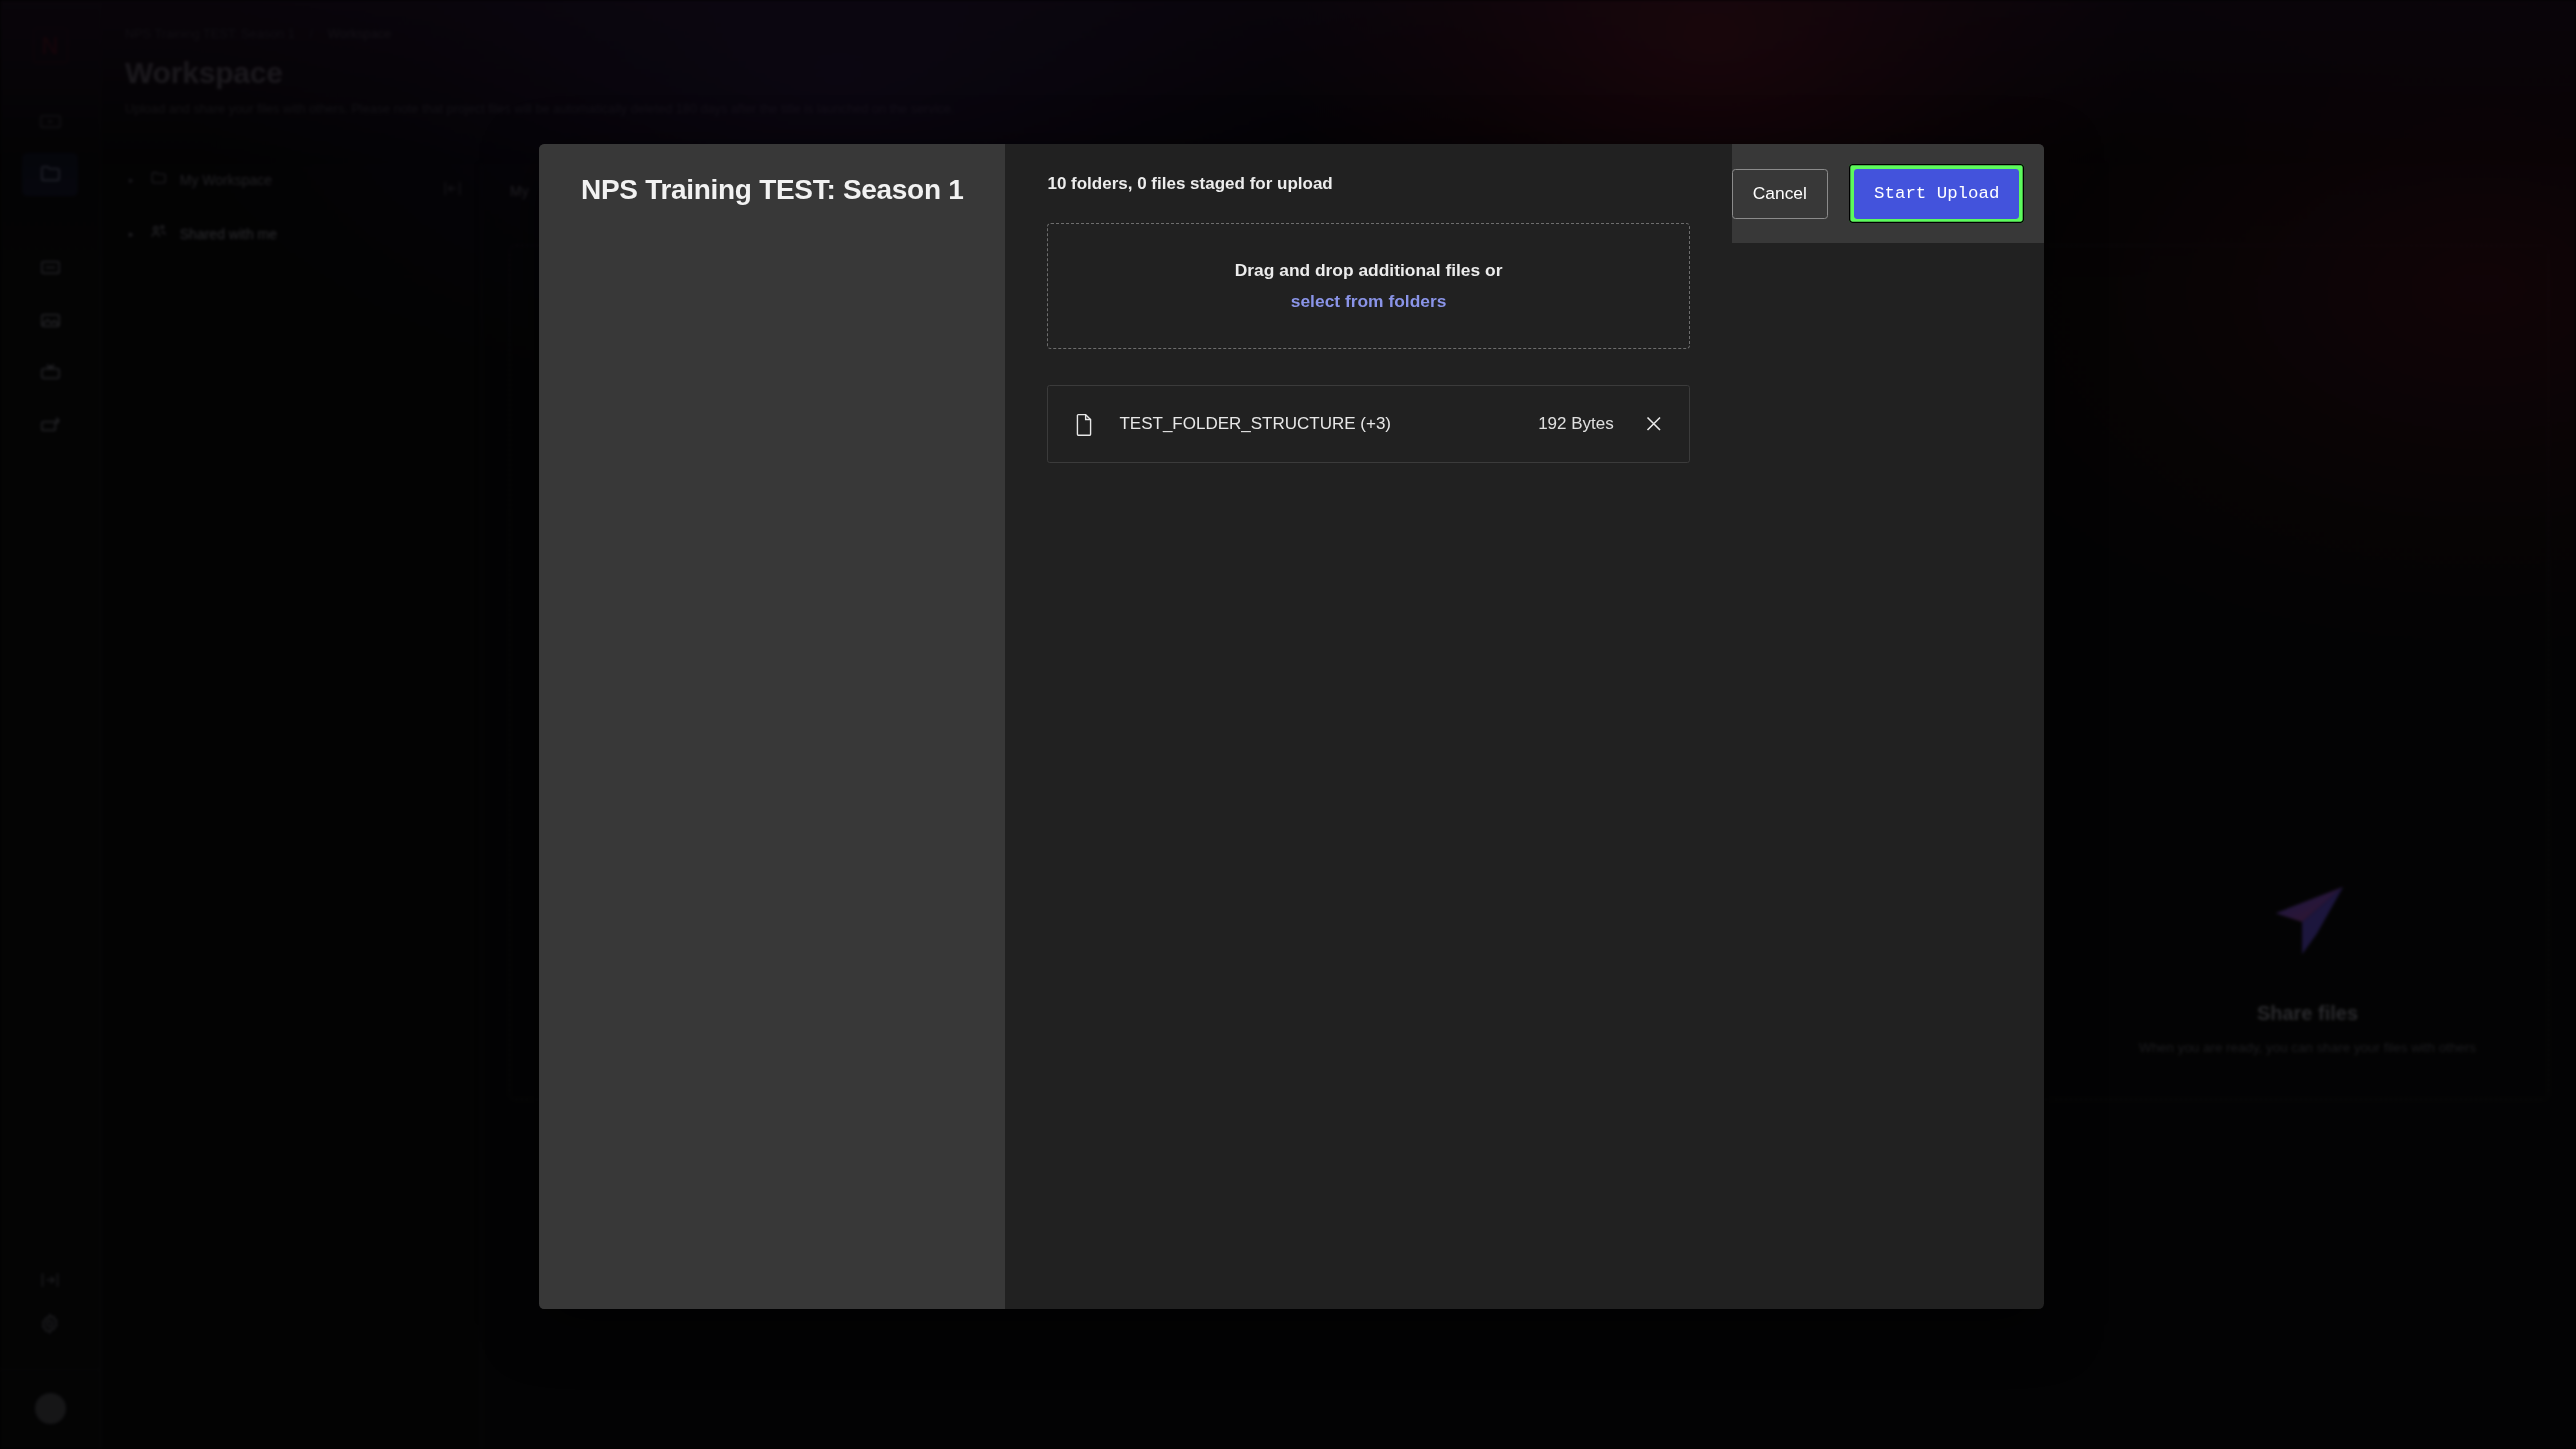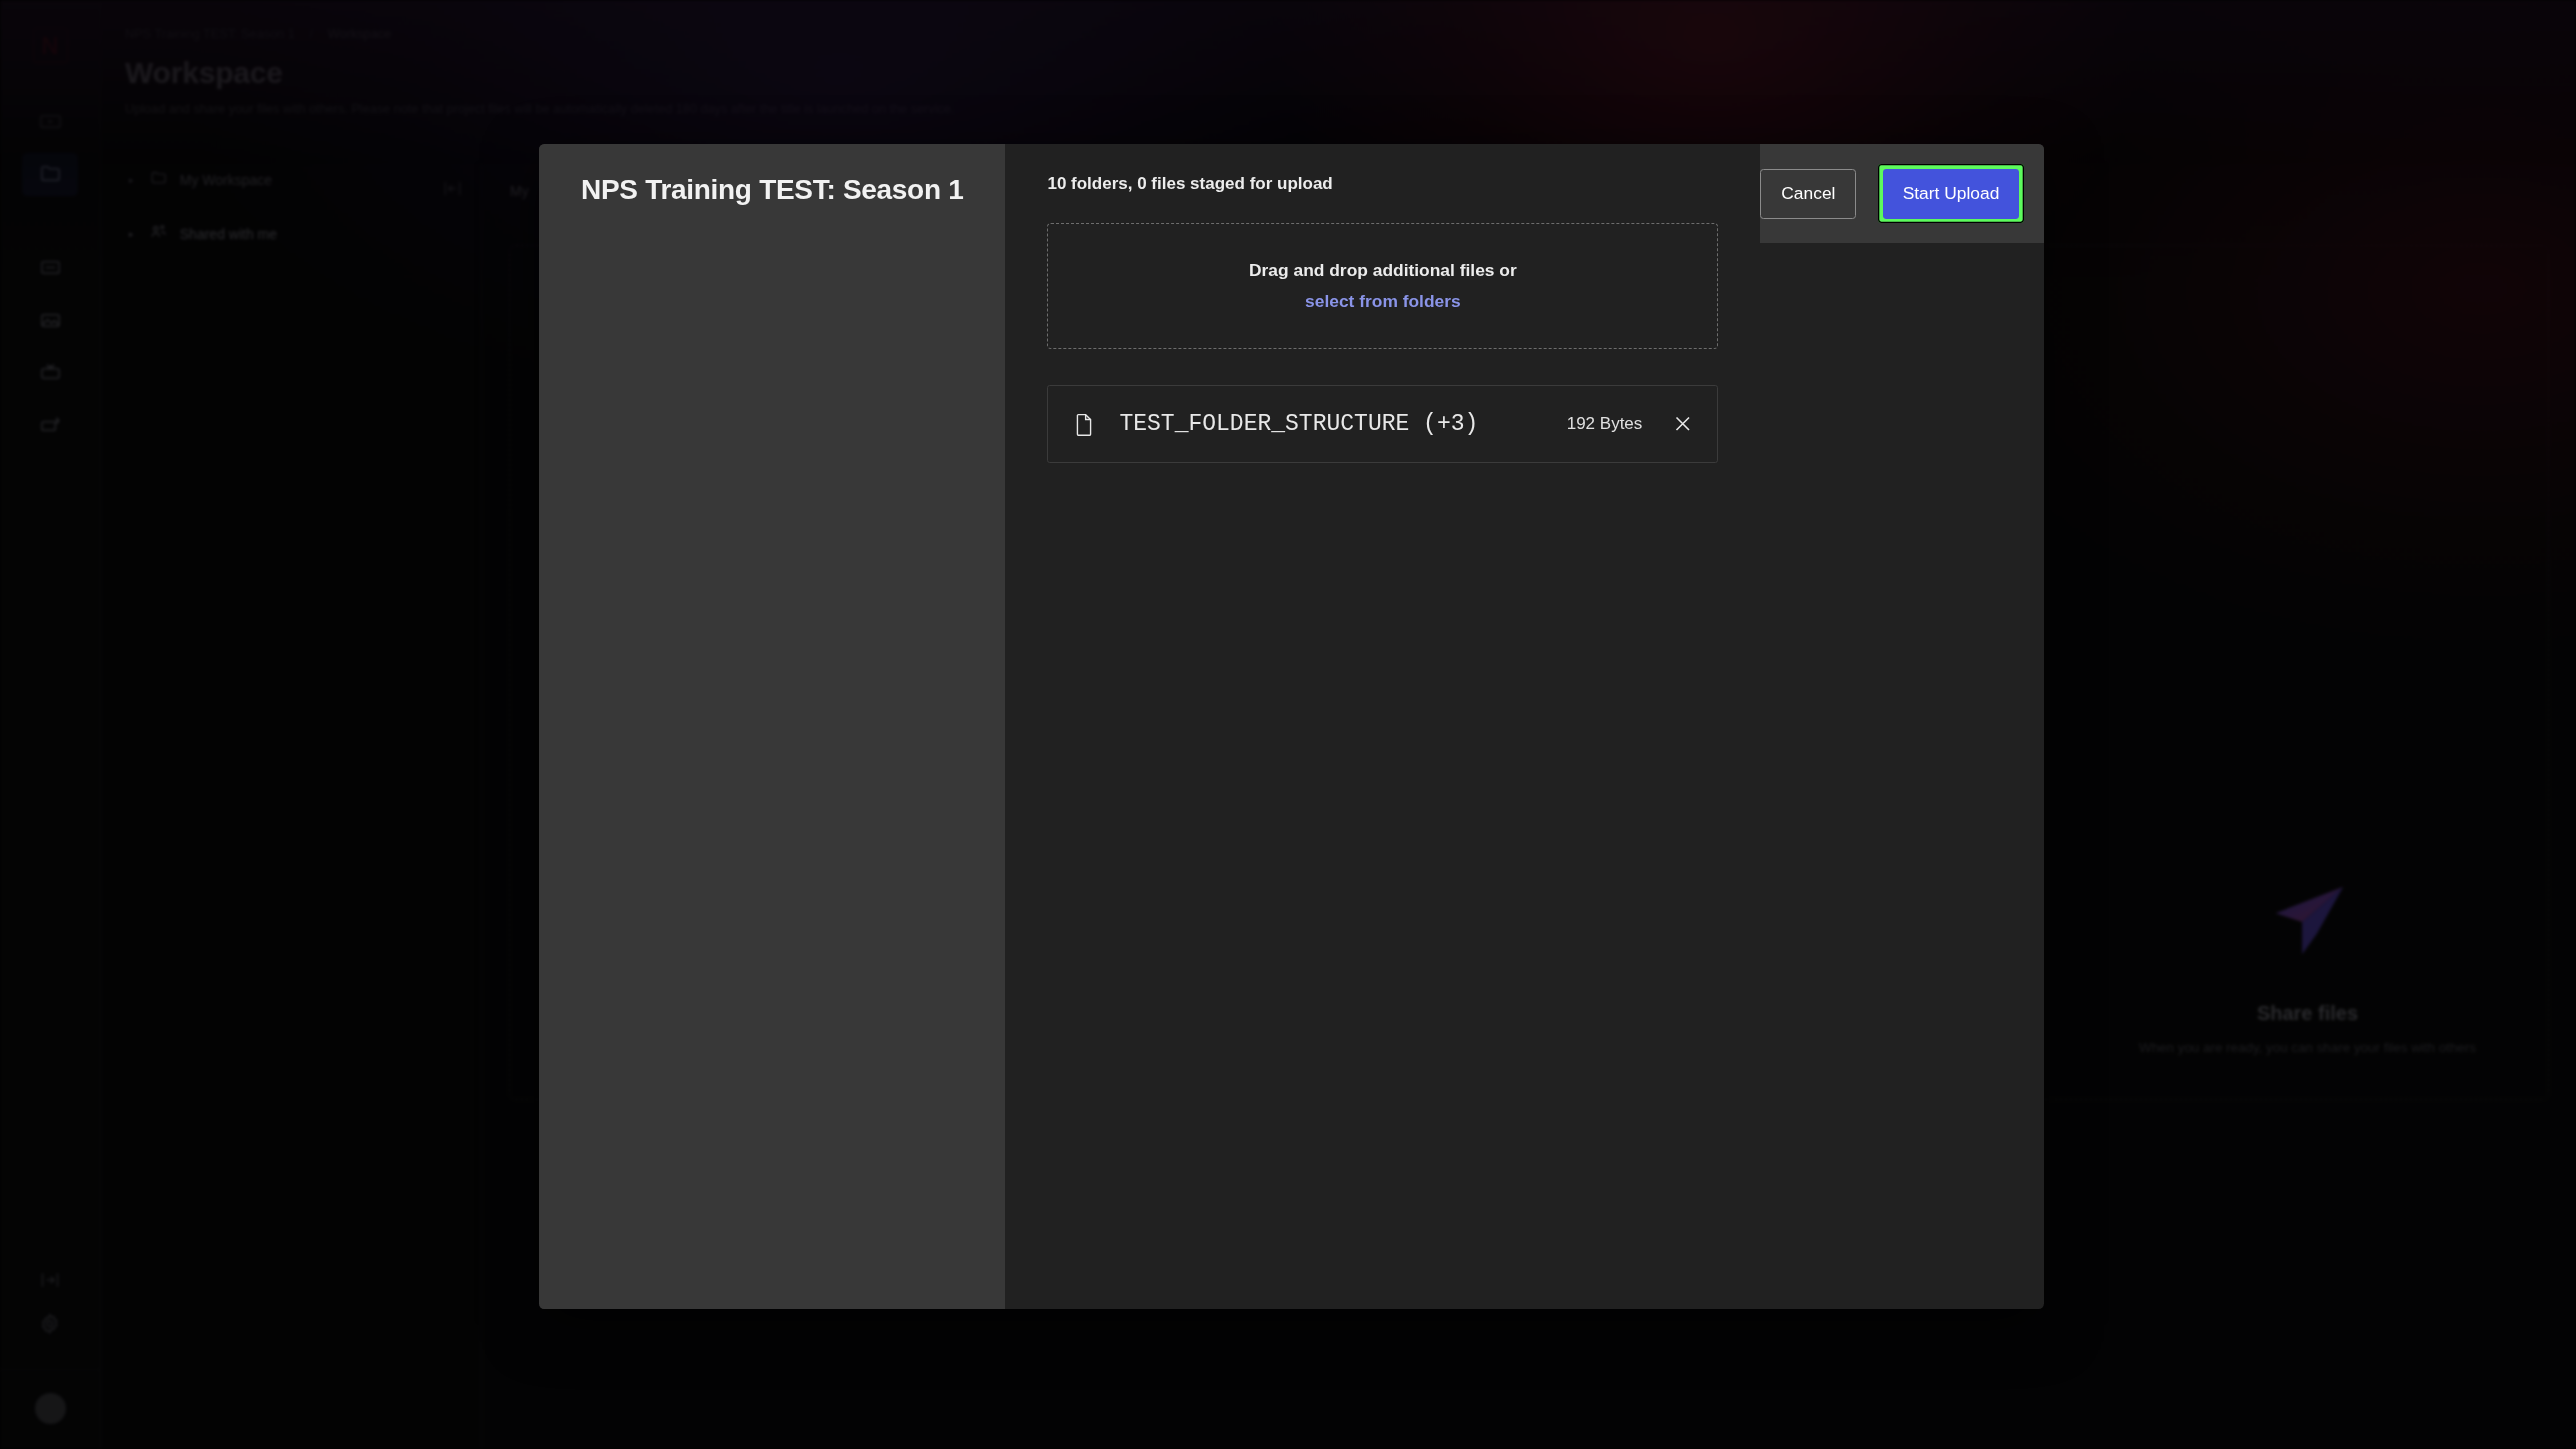--- a/index.html
+++ b/index.html
@@ -118,21 +118,21 @@
   #dropzone-text { font-size: 17.4px; font-weight: bold; color:#ececec; }
   #dropzone-link { margin-top: 10.7px; font-size: 17.4px; font-weight: bold; color:#8a94e8; cursor:pointer; }
 
   #file-list { margin-top: 36px; }
   .file-row {
     display:flex; align-items:center; height: 78px;
     border: 0.7px solid #3b3b3b; border-radius: 2.7px;
     padding: 0 24px 0 25.5px; background:#212121;
   }
   .file-icon { color:#e8e8e8; flex: 0 0 auto; display:flex; align-items:center; }
-  .file-name { margin-left: 25.5px; font-size: 23px; color:#e8e8e8; flex: 1 1 auto; font-family: Liberation Mono, monospace; }
+  .file-name { margin-left: 25.5px; font-size: 17px; color:#e8e8e8; flex: 1 1 auto; }
   .file-size { font-size: 17px; color:#e0e0e0; margin-right: 29.5px; }
   .file-remove { color:#e8e8e8; display:flex; align-items:center; cursor:pointer; }
 
   #modal-footer {
     flex: 0 0 auto; height: 99px; background: #383838;
     display:flex; align-items:center; justify-content:flex-end;
     padding: 0 20px 0 0;
   }
   #cancel-button {
     height: 50px; min-width: 94px; padding: 0 20px;
@@ -143,21 +143,21 @@
   #start-upload-wrap {
     margin-left: 21.5px; padding: 4.7px;
     background: #5dfa5d; border-radius: 3.4px;
     display:flex; align-items:center; justify-content:center;
     box-shadow: 0 0 0 1.3px #000 inset;
   }
   #start-upload-button {
     height: 50px; padding: 0 20px;
     background: #4353dc; color:#ffffff; font-size: 17.4px;
     border: none; border-radius: 3.4px; cursor:pointer;
-    font-family: Liberation Sans, sans-serif;
+    font-family: Liberation Mono, monospace;
   }
 </style>
 </head>
 <body>
 
 <div id="app-background">
 
   <div id="icon-rail">
     <div class="rail-logo">N</div>
 

